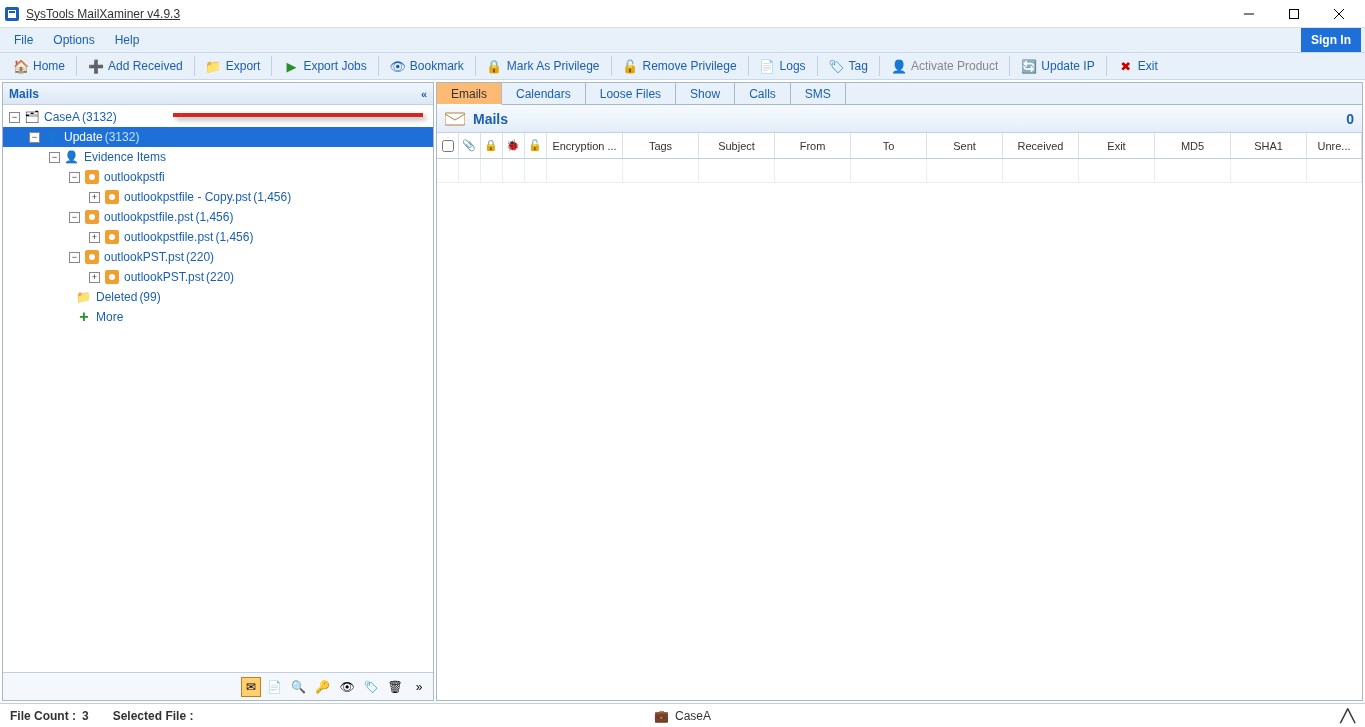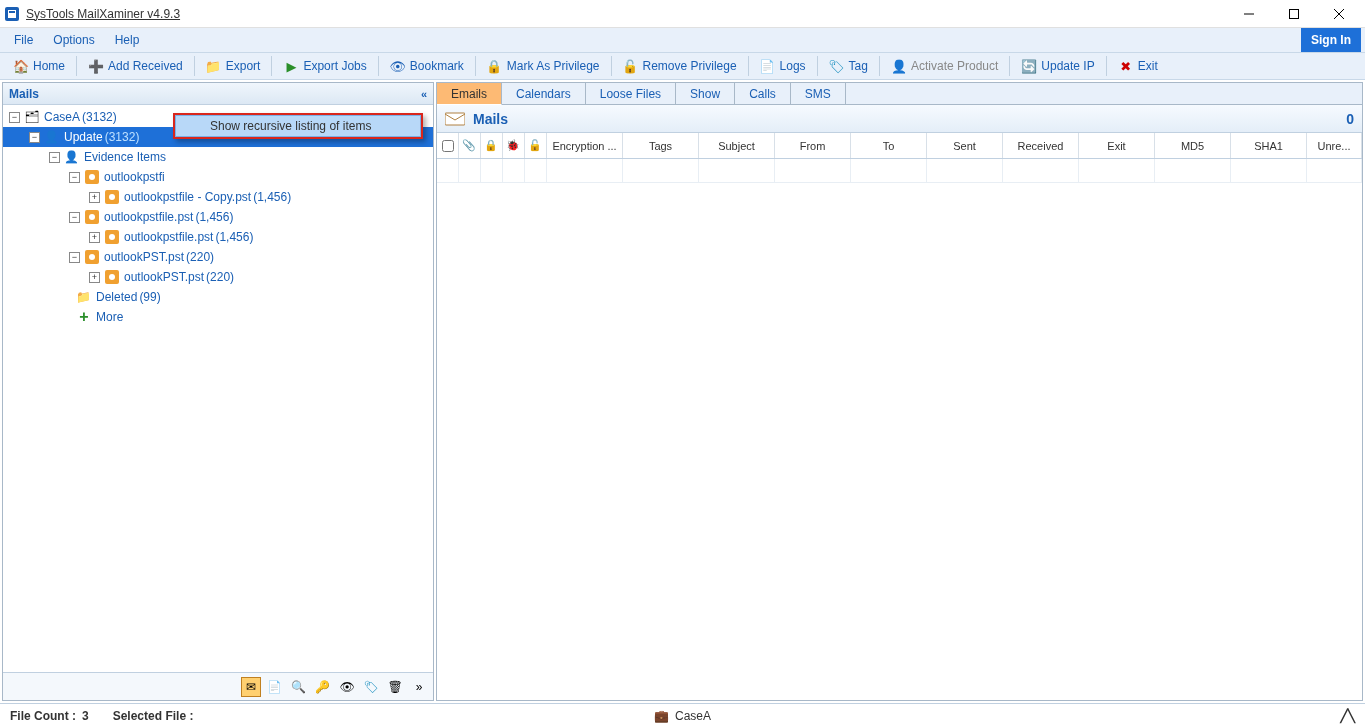--- a/index.html
+++ b/index.html
@@ -170,21 +170,20 @@
         <span class="cnt">(3132)</span>
       </div>
       <div class="trow sel" style="padding-left:26px">
         <span class="texp">−</span>
         <span class="ticon">👤</span>
         <span class="tlabel">Update</span>
         <span class="cnt">(3132)</span>
       </div>
 
       <div class="ctxmenu">
-        <div class="ctxitem hl">Show recursive listing of items</div>
       </div>
 
       <div class="trow" style="padding-left:46px">
         <span class="texp">−</span>
         <span class="ticon">👤</span>
         <span class="tlabel">Evidence Items</span>
       </div>
       <div class="trow" style="padding-left:66px">
         <span class="texp">−</span>
         <span class="ticon">

